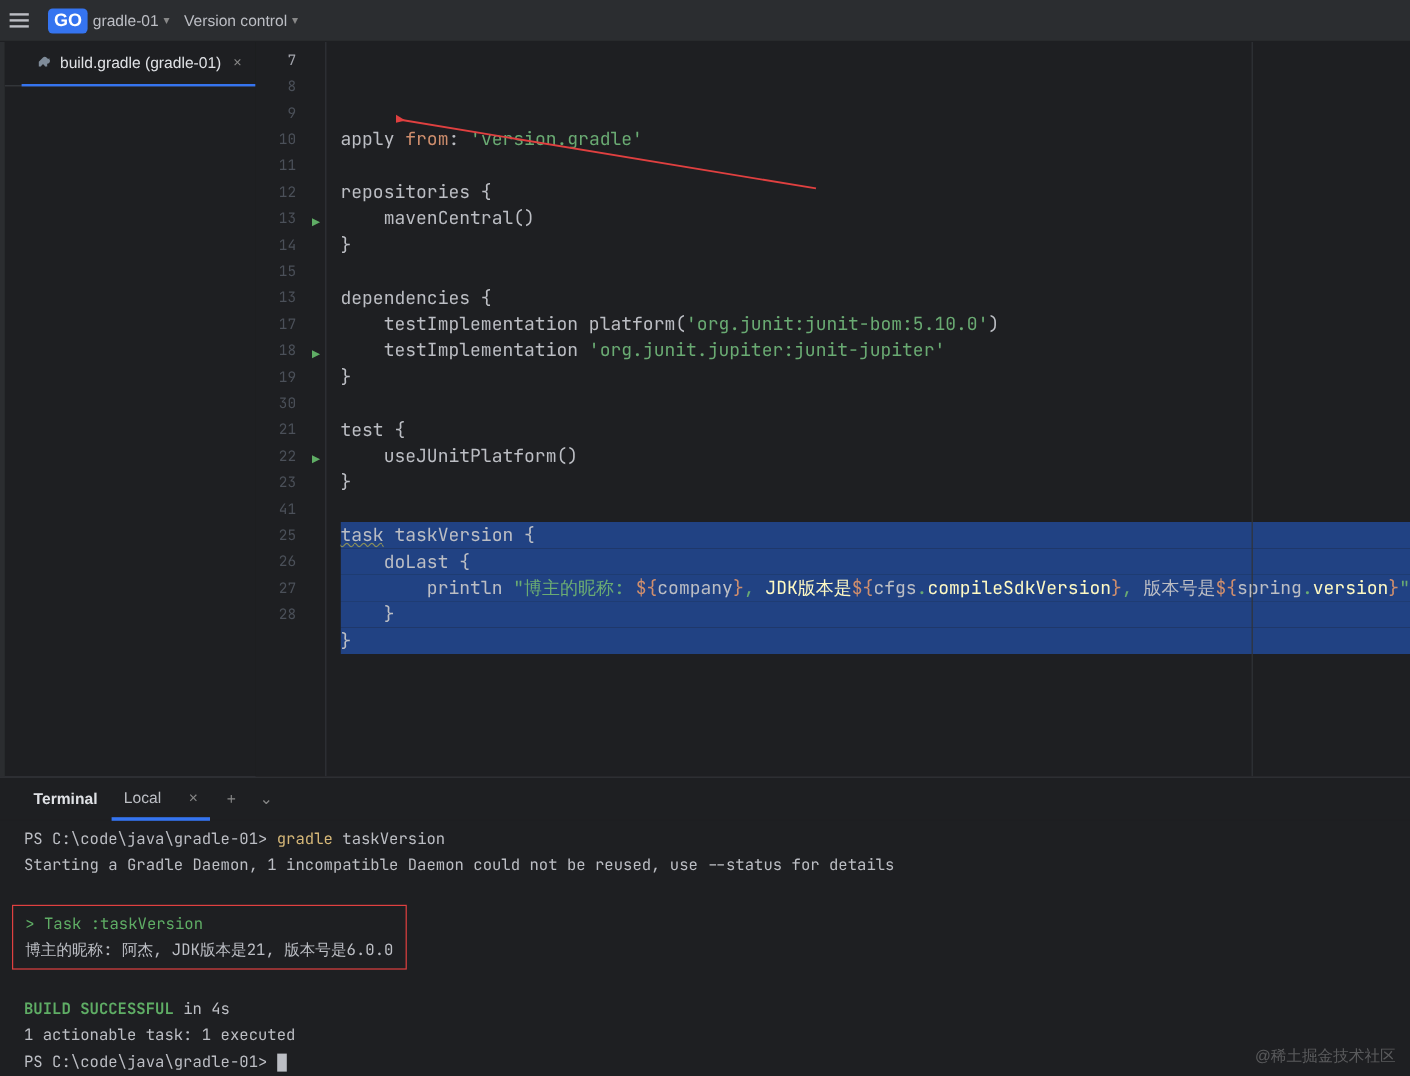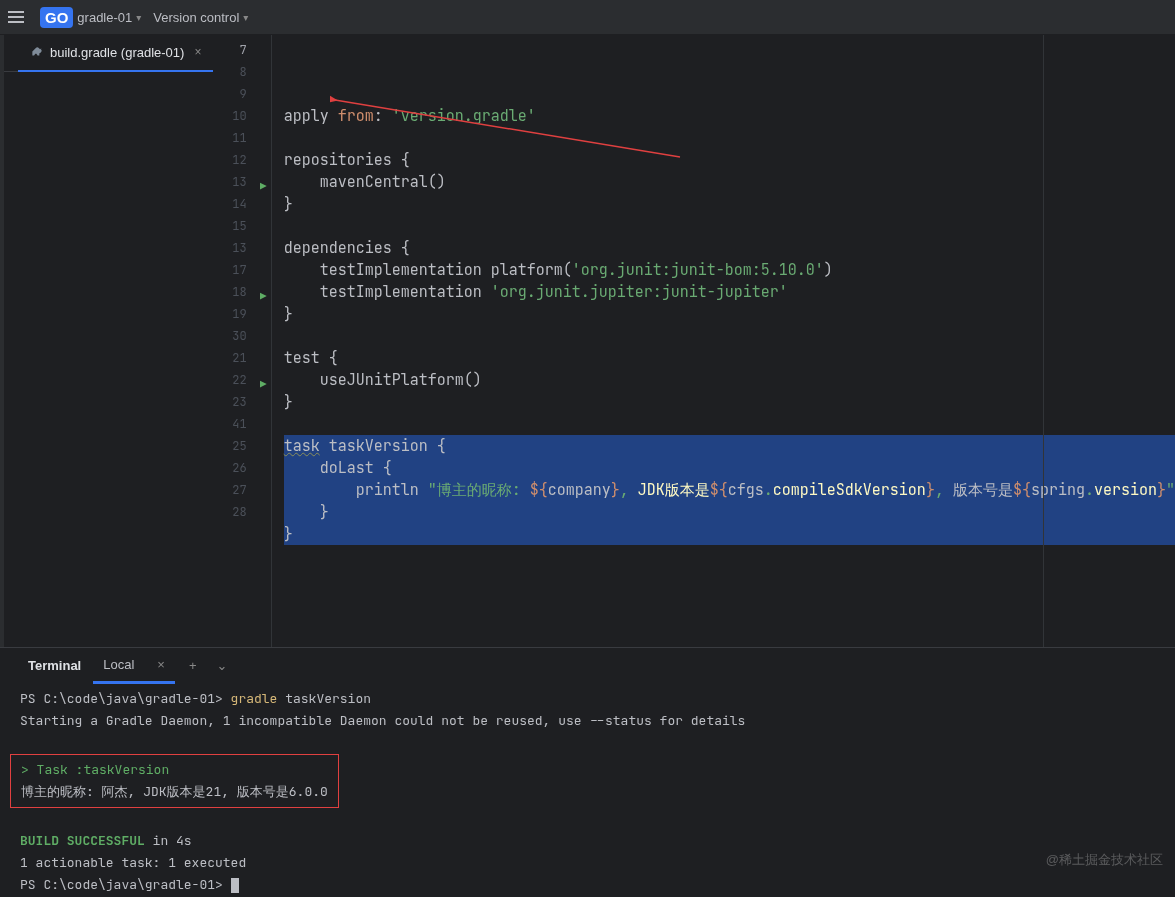--- a/index.html
+++ b/index.html
@@ -178,21 +178,21 @@
   padding: 4px 10px;
   margin-left: -10px;
 }
 .cmd { color: #d5b778; }
 .green { color: #5fad65; font-weight: 600; }
 .green2 { color: #5fad65; }
 .cursor { background: #bcbec4; display:inline-block; width:8px; height:15px; vertical-align:middle; }
 .watermark {
   position: absolute;
   right: 12px;
-  bottom: 28px;
+  bottom: 8px;
   color: rgba(200,200,200,0.35);
   font-size: 13px;
 }
 </style>
 </head>
 <body>
 
 <div class="toolbar">
   <div class="hamburger">
     <span></span>

